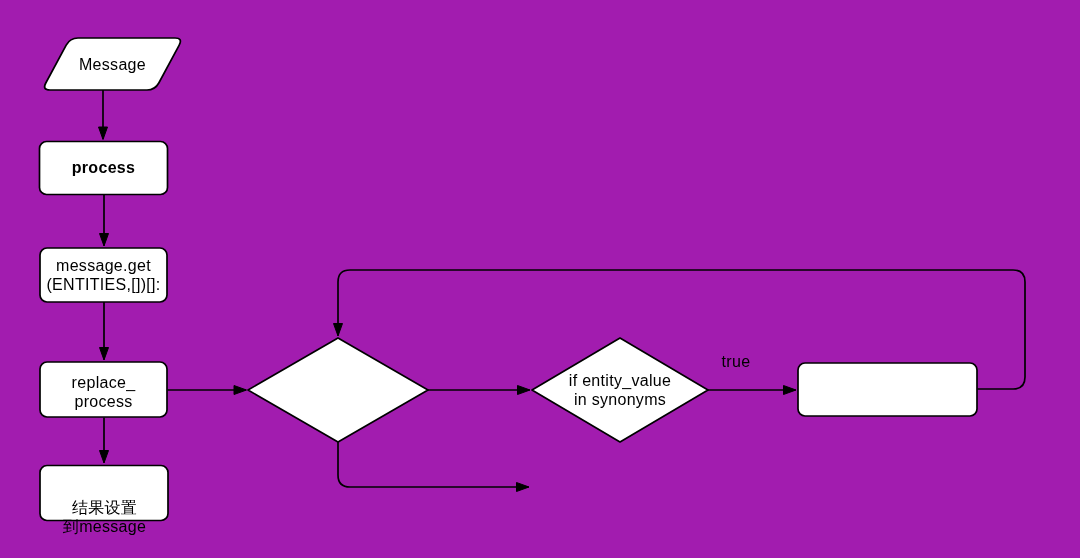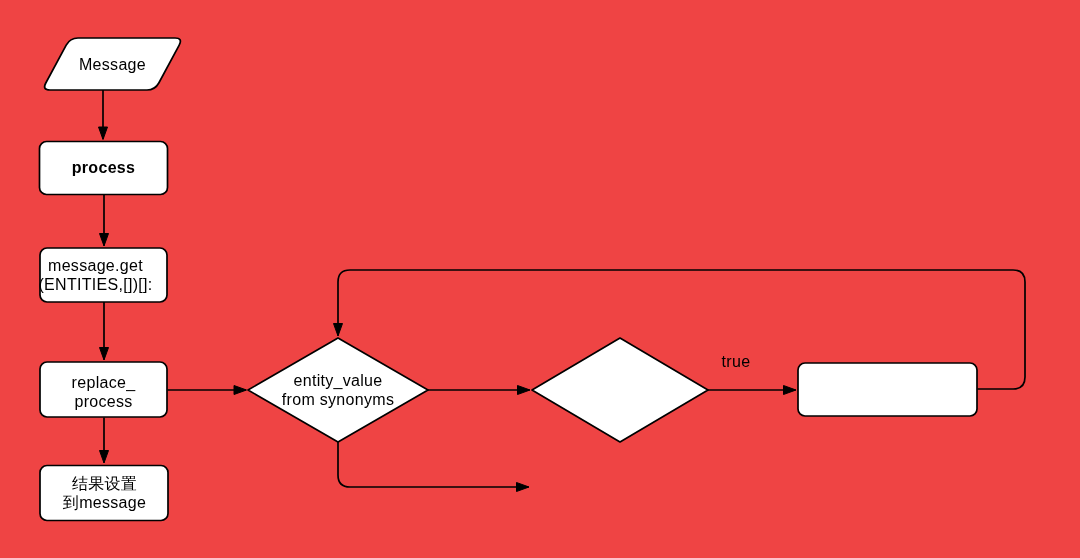--- a/index.html
+++ b/index.html
@@ -5,21 +5,21 @@
   html, body {
     margin: 0;
     padding: 0;
     background: #ffffff;
     font-family: "Liberation Sans", "DejaVu Sans", sans-serif;
   }
   .canvas {
     position: relative;
     width: 1080px;
     height: 558px;
-    background: #ef4444;
+    background: #a21caf;
     overflow: hidden;
   }
   .canvas svg {
     position: absolute;
     left: 0;
     top: 0;
   }
   .lbl {
     position: absolute;
     display: flex;
@@ -30,23 +30,23 @@
     font-size: 16px;
     line-height: 19px;
     letter-spacing: 0.3px;
     color: #000000;
     white-space: nowrap;
     pointer-events: none;
   }
   .lbl span { display: block; }
   .lbl-message            { left: 42px;  top: 38px;  width: 141px; height: 52px; }
   .lbl-process            { left: 39px;  top: 141px; width: 129px; height: 53px; font-weight: bold; }
-  .lbl-message-get        { left: 32px;  top: 248px; width: 127px; height: 54px; }
+  .lbl-message-get        { left: 40px;  top: 248px; width: 127px; height: 54px; }
   .lbl-replace-synonyms   { left: 40px;  top: 362px; width: 127px; height: 60px; }
-  .lbl-set-result         { left: 40px;  top: 465px; width: 129px; height: 56px; }
+  .lbl-set-result         { left: 40px;  top: 489px; width: 129px; height: 56px; }
   .lbl-decision-from      { left: 248px; top: 338px; width: 180px; height: 104px; }
   .lbl-decision-in        { left: 532px; top: 338px; width: 176px; height: 104px; }
   .lbl-add-processor      { left: 798px; top: 363px; width: 179px; height: 53px; }
   .lbl-true               { left: 706px; top: 352px; width: 60px;  height: 18px; justify-content: center; }
 </style>
 </head>
 <body>
 
 <div class="canvas">
 
@@ -97,24 +97,24 @@
   <div class="lbl lbl-replace-synonyms">
     <span>replace_</span>
     <span>process</span>
   </div>
 
   <div class="lbl lbl-set-result">
     <span>结果设置</span>
     <span>到message</span>
   </div>
 
-  <div class="lbl lbl-decision-from">
-    <span>entity_value</span>
-    <span>from synonyms</span>
+
+  <div class="lbl lbl-decision-in">
+    <span>if entity_value</span>
+    <span>in synonyms</span>
   </div>
-
 
 
   <div class="lbl lbl-true">
     <span>true</span>
   </div>
 
 </div>
 
 </body></html>

